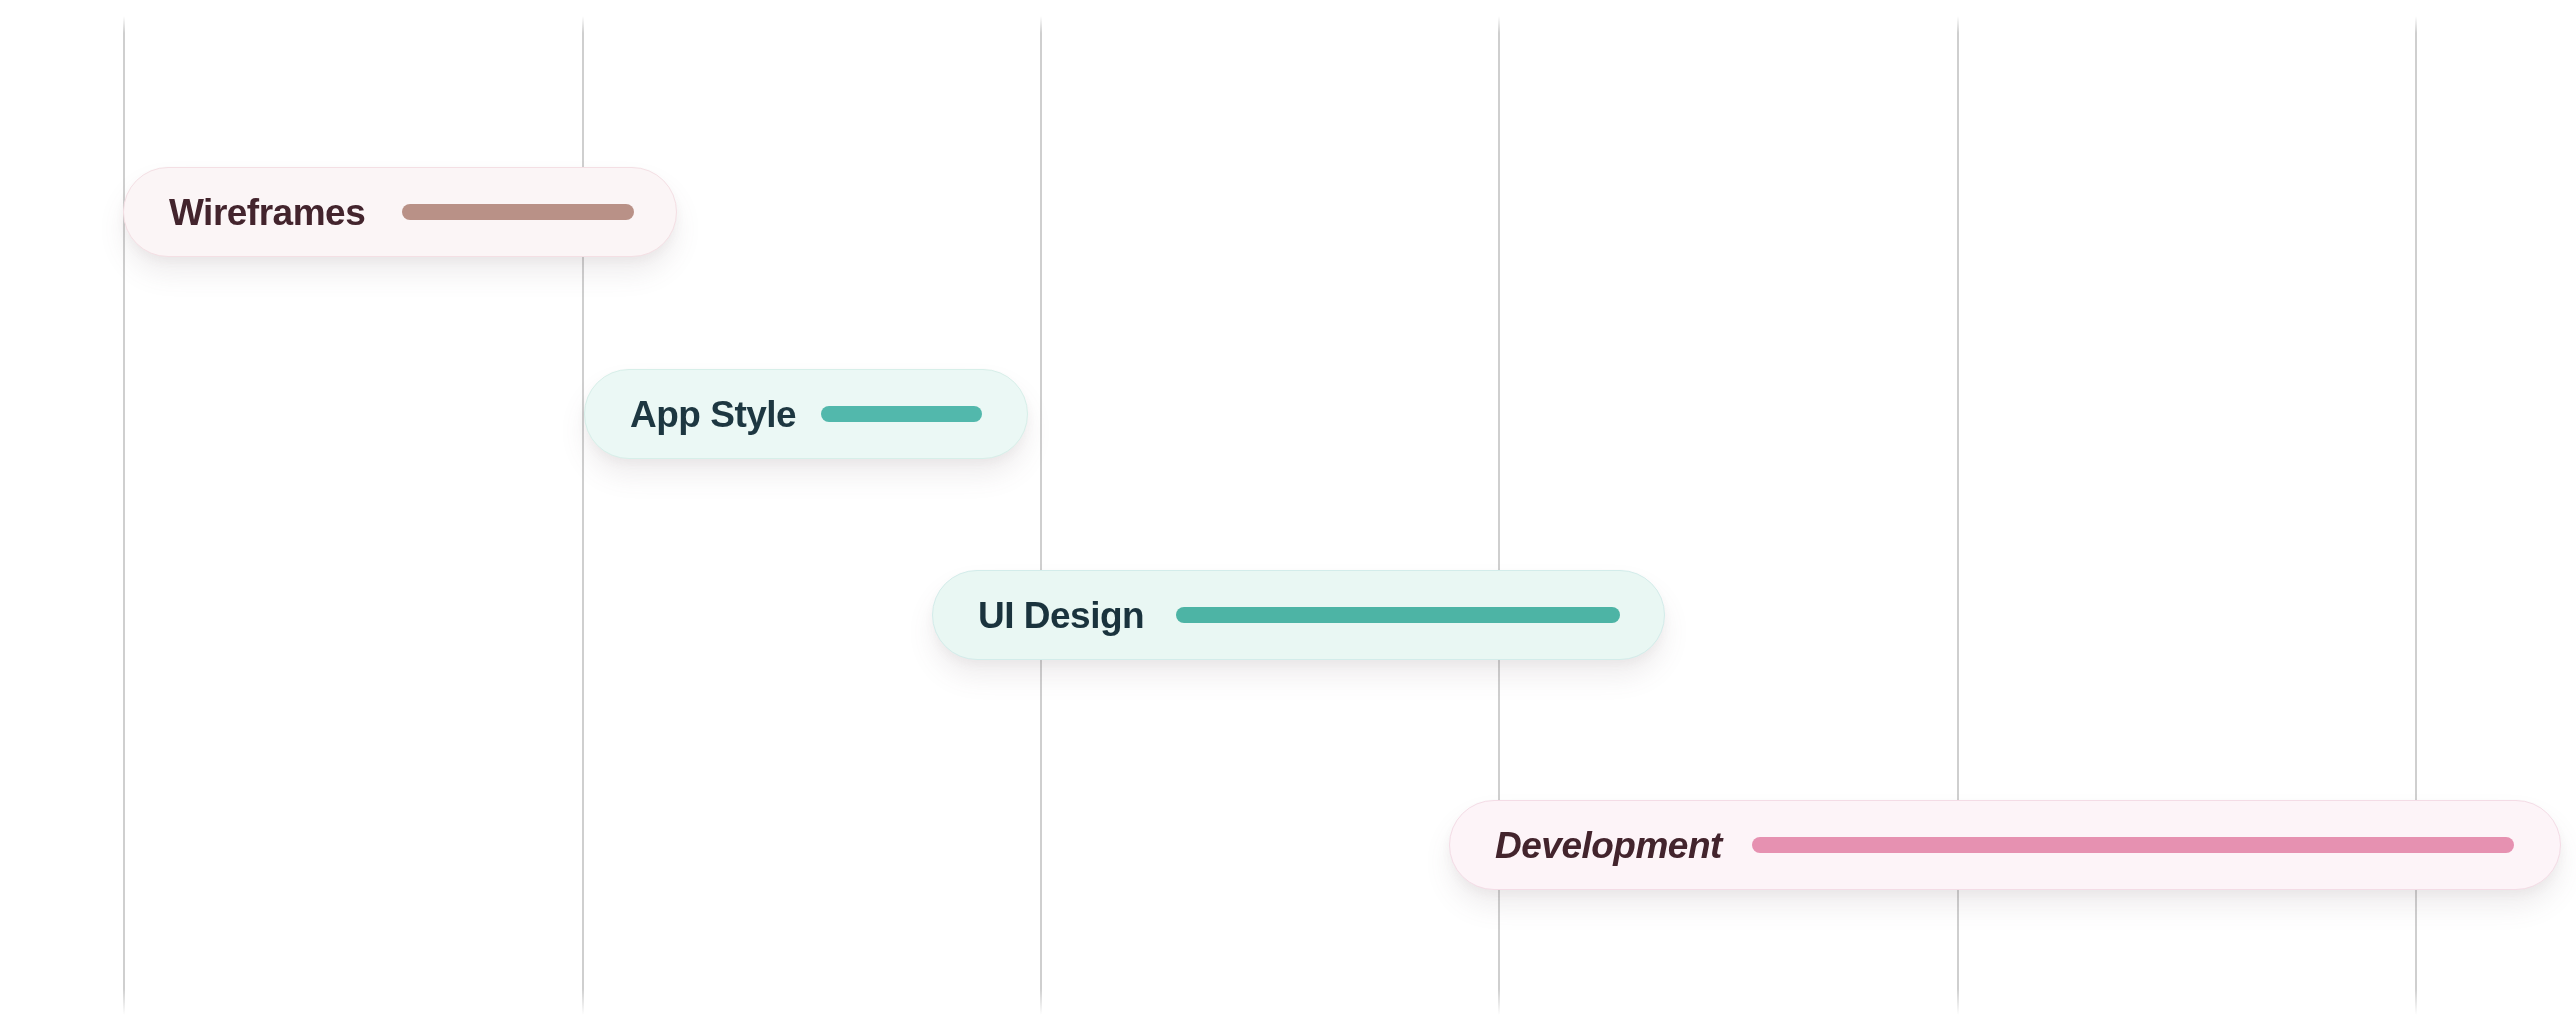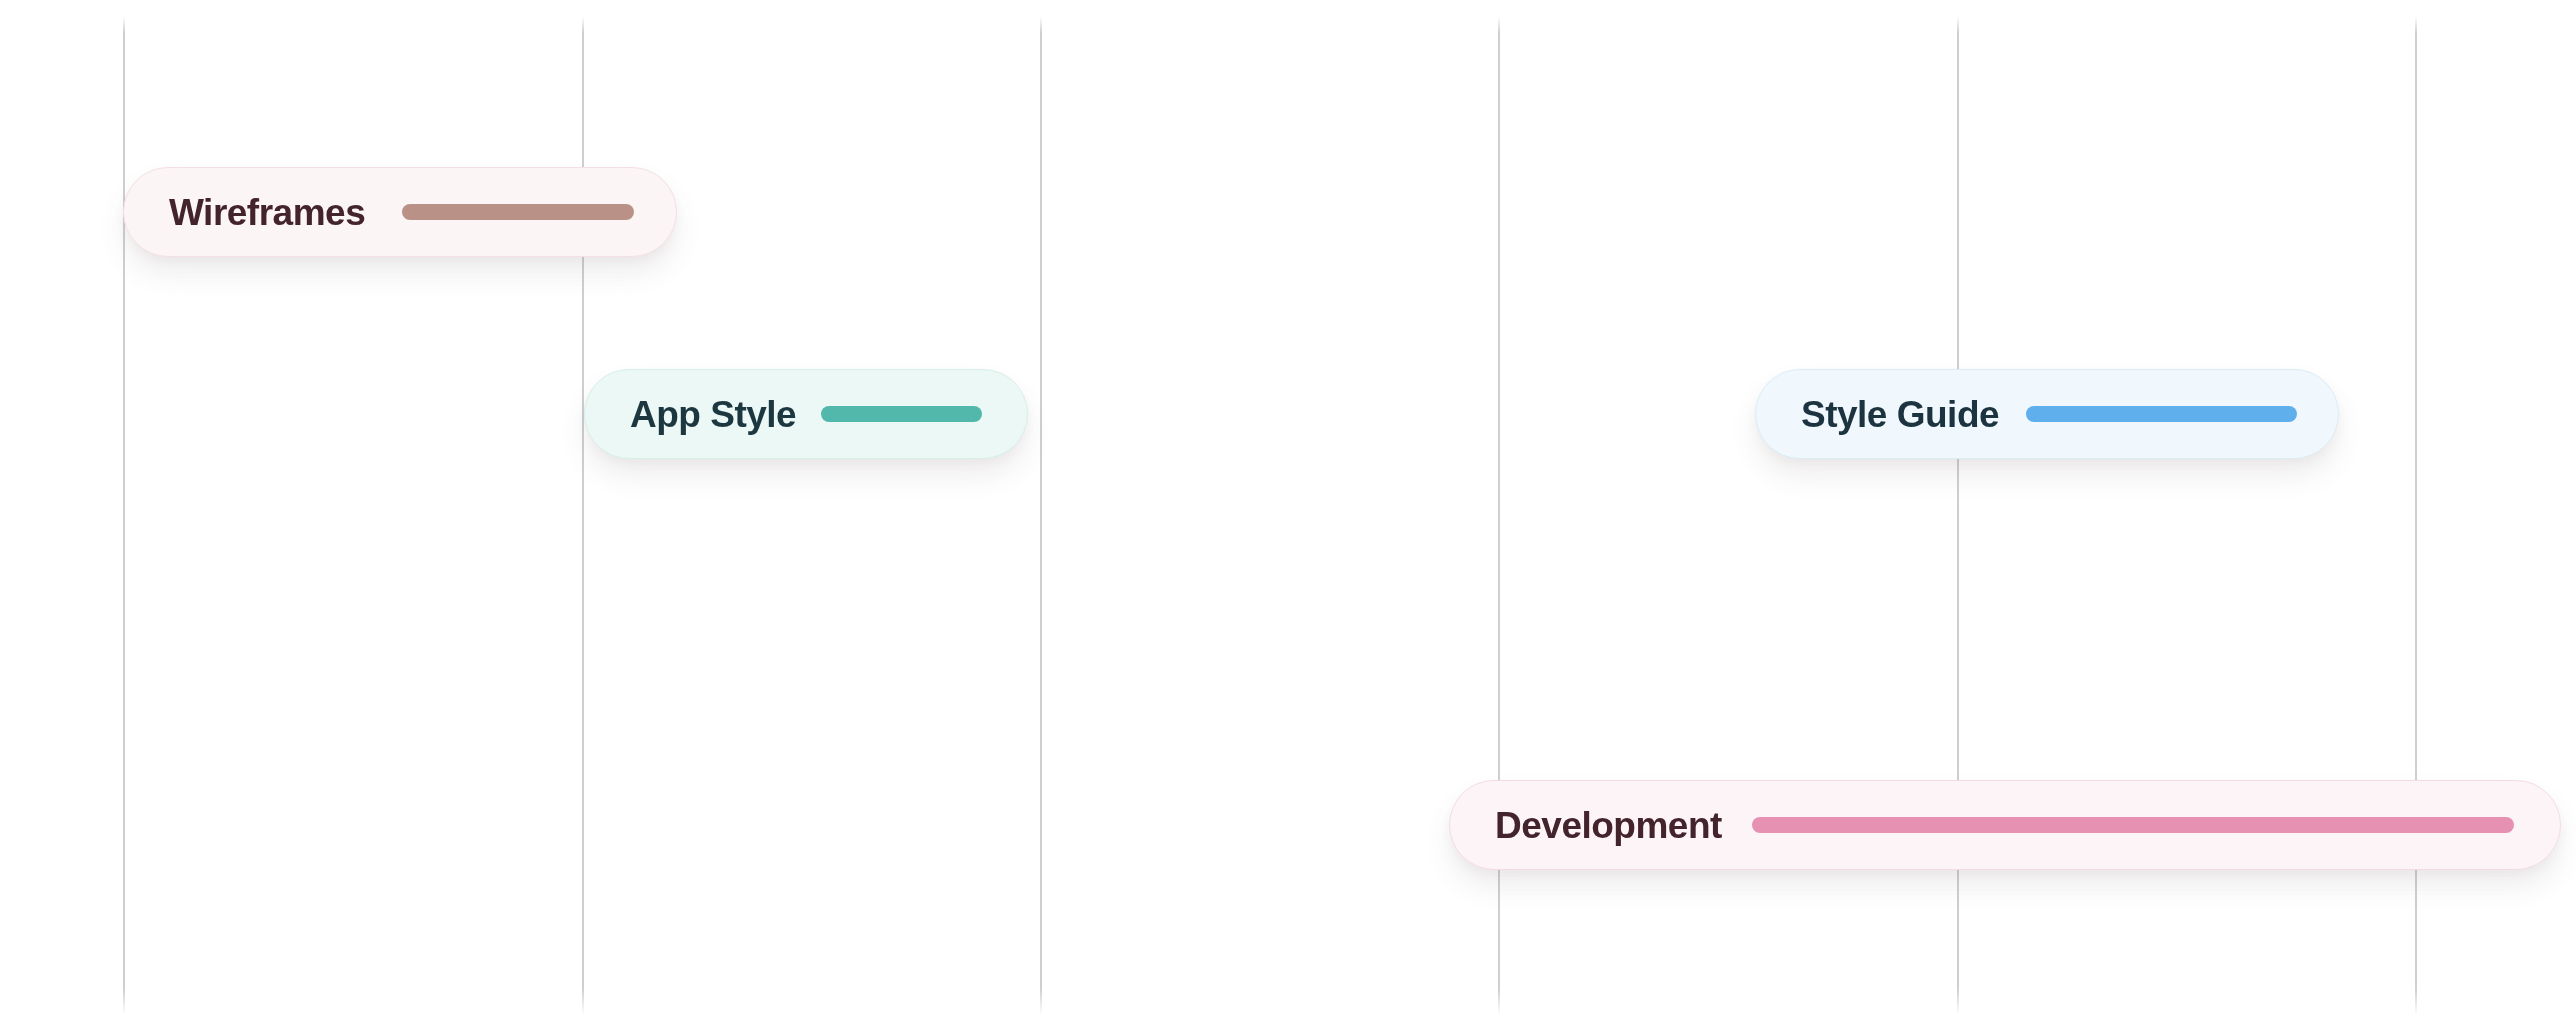--- a/index.html
+++ b/index.html
@@ -63,22 +63,22 @@
     <div class="gridline" style="left: 1957px; top: 15.5px; height: 999px; background: linear-gradient(rgba(207, 207, 207, 0) 0px, rgb(207, 207, 207) 17px, rgb(207, 207, 207) calc(100% - 26px), rgba(207, 207, 207, 0) 100%);"></div>
     <div class="gridline" style="left: 2415px; top: 15.5px; height: 999px; background: linear-gradient(rgba(207, 207, 207, 0) 0px, rgb(207, 207, 207) 17px, rgb(207, 207, 207) calc(100% - 26px), rgba(207, 207, 207, 0) 100%);"></div>
     <div class="task-pill" style="left: 123px; top: 167px; width: 554px; height: 90px; background: rgb(251, 245, 246); border-color: rgb(244, 223, 228);">
       <span class="task-label" style="color: rgb(67, 36, 45);">Wireframes</span>
       <div class="task-bar" style="left: 278px; width: 232px; background: rgb(185, 145, 135);"></div>
     </div>
     <div class="task-pill" style="left: 584px; top: 369px; width: 444px; height: 90px; background: rgb(235, 248, 245); border-color: rgb(215, 239, 233);">
       <span class="task-label" style="color: rgb(29, 55, 65);">App Style</span>
       <div class="task-bar" style="left: 236px; width: 161px; background: rgb(82, 184, 172);"></div>
     </div>
-    <div class="task-pill" style="left: 1755px; top: 369px; width: 584px; height: 90px; background: rgb(241, 248, 253); border-color: rgb(218, 237, 245);">
-      <span class="task-label" style="color: rgb(27, 52, 64);">Style Guide</span>
-      <div class="task-bar" style="left: 270px; width: 271px; background: rgb(94, 175, 236);"></div>
+    <div class="task-pill" style="left: 932px; top: 570px; width: 733px; height: 90px; background: rgb(233, 247, 243); border-color: rgb(211, 236, 234);">
+      <span class="task-label" style="color: rgb(26, 51, 61);">UI Design</span>
+      <div class="task-bar" style="left: 243px; width: 444px; background: rgb(77, 180, 165);"></div>
     </div>
-    <div class="task-pill" style="left: 1449px; top: 780px; width: 1112px; height: 90px; background: rgb(253, 244, 248); border-color: rgb(244, 220, 230);">
+    <div class="task-pill" style="left: 1449px; top: 800px; width: 1112px; height: 90px; background: rgb(253, 244, 248); border-color: rgb(244, 220, 230); font-style: italic;">
       <span class="task-label" style="color: rgb(67, 36, 45);">Development</span>
       <div class="task-bar" style="left: 302px; width: 762px; background: rgb(230, 145, 177);"></div>
     </div>
   </div>
 
 
 </body></html>

